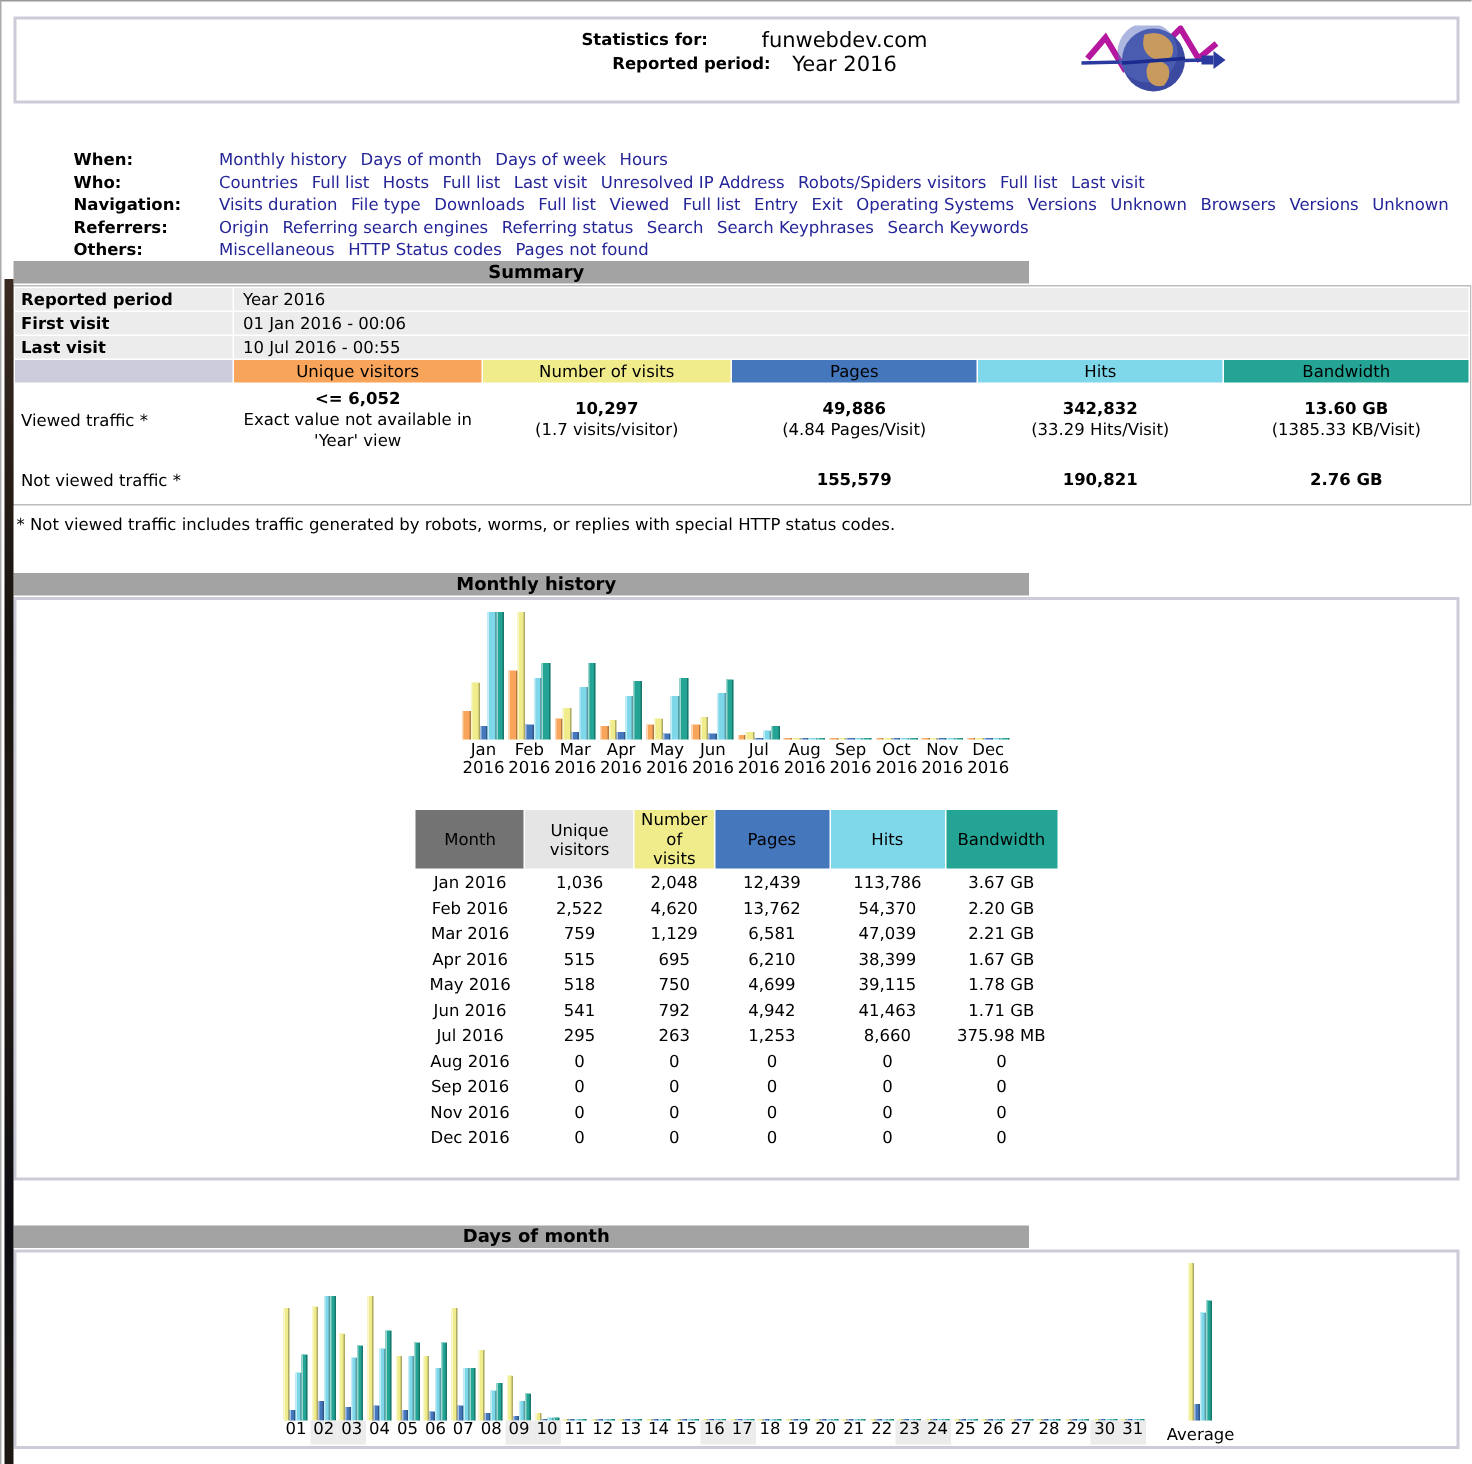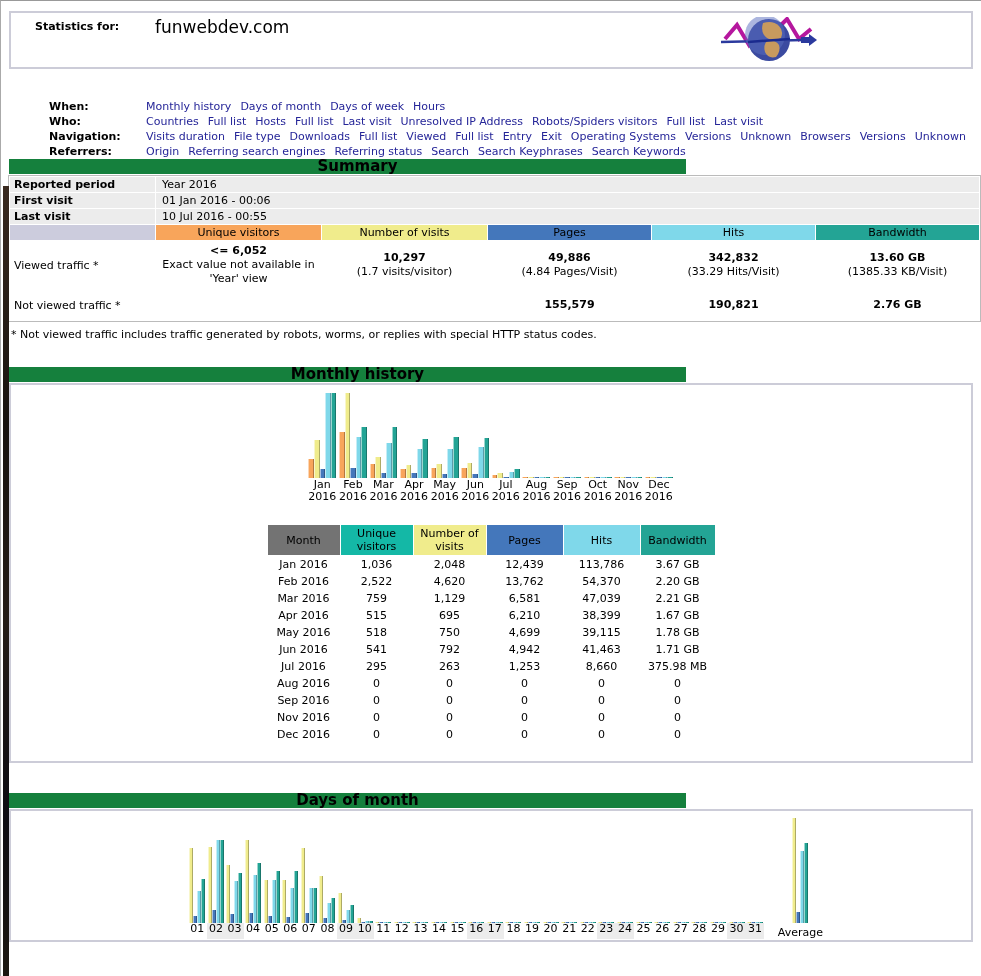--- a/index.html
+++ b/index.html
@@ -8,36 +8,36 @@
     width: 981px; height: 976px; overflow: hidden; position: relative;
     font-family: "DejaVu Sans", sans-serif; font-size: 11px; color: #000;
     border-left: 1px solid #aaa; border-top: 1px solid #999;
   }
   .left-strip { position:absolute; left:2px; top:185px; width:6px; height:791px;
     background: linear-gradient(180deg,#3a2a20 0%,#17120e 30%,#241c16 55%,#0d0c12 80%,#1c1710 100%); }
 
   
   .header-box { position:relative; margin:10px 8px 0 8px; height:58px;
     border:2px solid #ccccd8; background:#fff; padding:6px 0 0 24px; }
-  .hdr-row { display:flex; line-height:16px; }
+  .hdr-row { display:flex; line-height:16px;justify-content:center; }
   .hdr-label { width:120px; font-weight:bold; font-size:11px; }
-  .hdr-val-site { font-size:17px; }
+  .hdr-val-site { font-size:14px; }
   .hdr-val-update { font-size:12px; }
   .hdr-val-period { font-size:14px; }
   .logo-wrap { position:absolute; right:150px; top:4px; width:104px; height:46px; }
 
   
   .menu { margin:30px 0 0 48px; }
   .menu-row { line-height:15px; white-space:nowrap; }
   .menu-label { display:inline-block; width:97px; font-weight:bold; }
   .menu-link { color:#252598; text-decoration:none; margin-right:9px; cursor:pointer; }
 
   
-  .section-title { margin:0 0 0 8px; width:677px; height:15px; background:#15803d;
-    text-align:center; font-weight:bold; font-size:15px; line-height:15px;padding-left:20px; }
+  .section-title { margin:0 0 0 8px; width:677px; height:15px; background:#a3a3a3;
+    text-align:center; font-weight:bold; font-size:12px; line-height:15px;padding-left:20px; }
 
   
   .summary-table { margin:2px 0 0 8px; border-collapse:separate; border-spacing:1px;
     outline:1px solid #bbb; background:#fff; }
   .summary-table td { font-size:11px; vertical-align:middle; }
   td.info-label { width:145px; background:#ececec; font-weight:bold; padding:1px 4px; height:14px; }
   td.info-value { background:#ececec; padding:1px 6px; }
   td.blank-head { background:#ccccdd; }
   td.metric-head { text-align:center; height:15px; padding:0 4px; }
   td.traffic-label { padding:2px 4px; }
@@ -80,20 +80,24 @@
 </style>
 </head>
 <body>
 
 <div class="left-strip"></div>
 
 <div class="header-box">
   <div class="hdr-row">
     <span class="hdr-label">Statistics for:</span>
     <span class="hdr-val-site">funwebdev.com</span>
+  </div>
+  <div class="hdr-row">
+    <span class="hdr-label">Reported period:</span>
+    <span class="hdr-val-period">Year 2016</span>
   </div>
   <div class="logo-wrap">
     <svg width="104" height="46" viewBox="0 0 104 46">
       <polyline points="8,22 20,8 32,28 40,17" fill="none" stroke="#b5179e" stroke-width="4"></polyline>
       <polyline points="60,12 70,2 82,22 94,12" fill="none" stroke="#b5179e" stroke-width="4"></polyline>
       <line x1="4" y1="25" x2="86" y2="23" stroke="#2b3a9e" stroke-width="2.5"></line>
       <rect x="84" y="20" width="8" height="6" fill="#2b3a9e"></rect>
       <polygon points="92,17 100,23 92,29" fill="#2b3a9e"></polygon>
       <circle cx="52" cy="23" r="21" fill="#3b4aa0"></circle>
       <circle cx="48" cy="18" r="20" fill="#5a6ec0" opacity="0.5"></circle>
@@ -102,20 +106,21 @@
       <line x1="31" y1="25" x2="73" y2="22" stroke="#1a2a8e" stroke-width="2.5"></line>
     </svg>
   </div>
 </div>
 
 <div class="menu">
     <div class="menu-row"><span class="menu-label">When:</span><a class="menu-link" href="#">Monthly history</a><a class="menu-link" href="#">Days of month</a><a class="menu-link" href="#">Days of week</a><a class="menu-link" href="#">Hours</a></div>
     <div class="menu-row"><span class="menu-label">Who:</span><a class="menu-link" href="#">Countries</a><a class="menu-link" href="#">Full list</a><a class="menu-link" href="#">Hosts</a><a class="menu-link" href="#">Full list</a><a class="menu-link" href="#">Last visit</a><a class="menu-link" href="#">Unresolved IP Address</a><a class="menu-link" href="#">Robots/Spiders visitors</a><a class="menu-link" href="#">Full list</a><a class="menu-link" href="#">Last visit</a></div>
     <div class="menu-row"><span class="menu-label">Navigation:</span><a class="menu-link" href="#">Visits duration</a><a class="menu-link" href="#">File type</a><a class="menu-link" href="#">Downloads</a><a class="menu-link" href="#">Full list</a><a class="menu-link" href="#">Viewed</a><a class="menu-link" href="#">Full list</a><a class="menu-link" href="#">Entry</a><a class="menu-link" href="#">Exit</a><a class="menu-link" href="#">Operating Systems</a><a class="menu-link" href="#">Versions</a><a class="menu-link" href="#">Unknown</a><a class="menu-link" href="#">Browsers</a><a class="menu-link" href="#">Versions</a><a class="menu-link" href="#">Unknown</a></div>
     <div class="menu-row"><span class="menu-label">Referrers:</span><a class="menu-link" href="#">Origin</a><a class="menu-link" href="#">Referring search engines</a><a class="menu-link" href="#">Referring status</a><a class="menu-link" href="#">Search</a><a class="menu-link" href="#">Search Keyphrases</a><a class="menu-link" href="#">Search Keywords</a></div>
+    <div class="menu-row"><span class="menu-label">Others:</span><a class="menu-link" href="#">Miscellaneous</a><a class="menu-link" href="#">HTTP Status codes</a><a class="menu-link" href="#">Pages not found</a></div>
   </div>
 
 <div class="section-title">Summary</div>
 <table class="summary-table">
   <tbody>
       <tr>
     <td class="info-label">Reported period</td>
     <td class="info-value" colspan="5">Year 2016</td>
   </tr>
   <tr>
@@ -313,22 +318,22 @@
         <div class="m-label">
           <div>Dec</div>
           <div>2016</div>
         </div>
       </div>
   </div>
   <table class="monthly-table">
     <tbody id="mtable">
         <tr>
           <td class="mt-head" style="background: #737373; width: 72px;">Month</td>
-          <td class="mt-head" style="background: #14b8a6; width: 72px;">Unique<br>visitors</td>
-          <td class="mt-head" style="background: rgb(240, 236, 140); width: 72px; margin-top: 44px;">Number of<br>visits</td>
+          <td class="mt-head" style="background: #e5e5e5; width: 72px;">Unique<br>visitors</td>
+          <td class="mt-head" style="background: rgb(240, 236, 140); width: 52px; margin-top: 44px;">Number of<br>visits</td>
           <td class="mt-head" style="background: rgb(68, 119, 187); width: 76px;">Pages</td>
           <td class="mt-head" style="background: rgb(127, 216, 234); width: 76px;">Hits</td>
           <td class="mt-head" style="background: rgb(35, 164, 149); width: 74px;">Bandwidth</td>
         </tr>
         <tr>
           <td class="mt-cell">Jan 2016</td>
           <td class="mt-cell">1,036</td>
           <td class="mt-cell">2,048</td>
           <td class="mt-cell">12,439</td>
           <td class="mt-cell">113,786</td>

